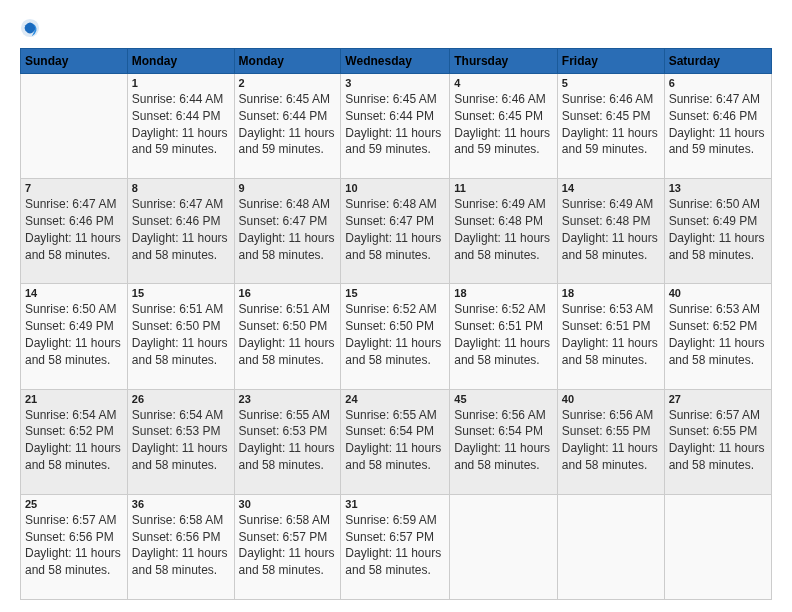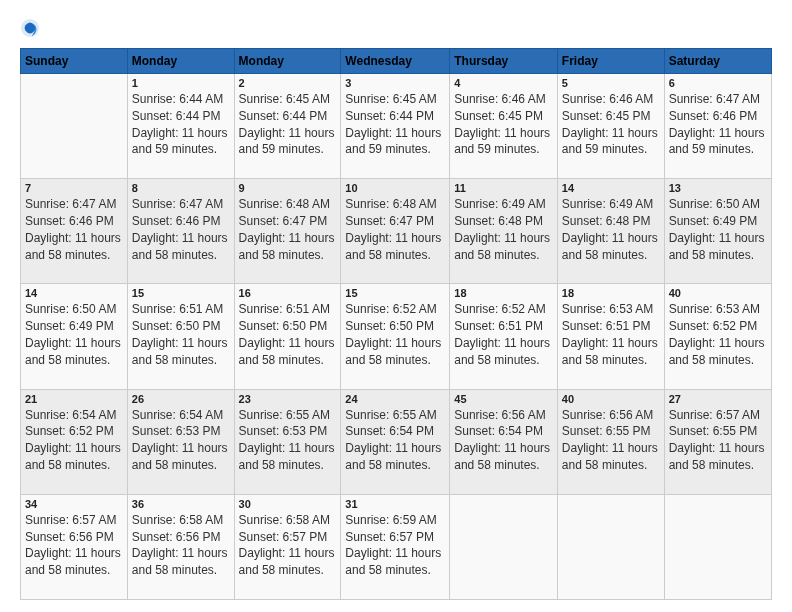--- a/index.html
+++ b/index.html
@@ -244,21 +244,21 @@
             <span class="day-number">40</span>
             <div class="day-info">Sunrise: 6:56 AM<br>Sunset: 6:55 PM<br>Daylight: 11 hours and 58 minutes.</div>
           </td>
           <td>
             <span class="day-number">27</span>
             <div class="day-info">Sunrise: 6:57 AM<br>Sunset: 6:55 PM<br>Daylight: 11 hours and 58 minutes.</div>
           </td>
         </tr>
         <tr>
           <td>
-            <span class="day-number">34</span>
+            <span class="day-number">25</span>
             <div class="day-info">Sunrise: 6:57 AM<br>Sunset: 6:56 PM<br>Daylight: 11 hours and 58 minutes.</div>
           </td>
           <td>
             <span class="day-number">36</span>
             <div class="day-info">Sunrise: 6:58 AM<br>Sunset: 6:56 PM<br>Daylight: 11 hours and 58 minutes.</div>
           </td>
           <td>
             <span class="day-number">30</span>
             <div class="day-info">Sunrise: 6:58 AM<br>Sunset: 6:57 PM<br>Daylight: 11 hours and 58 minutes.</div>
           </td>

